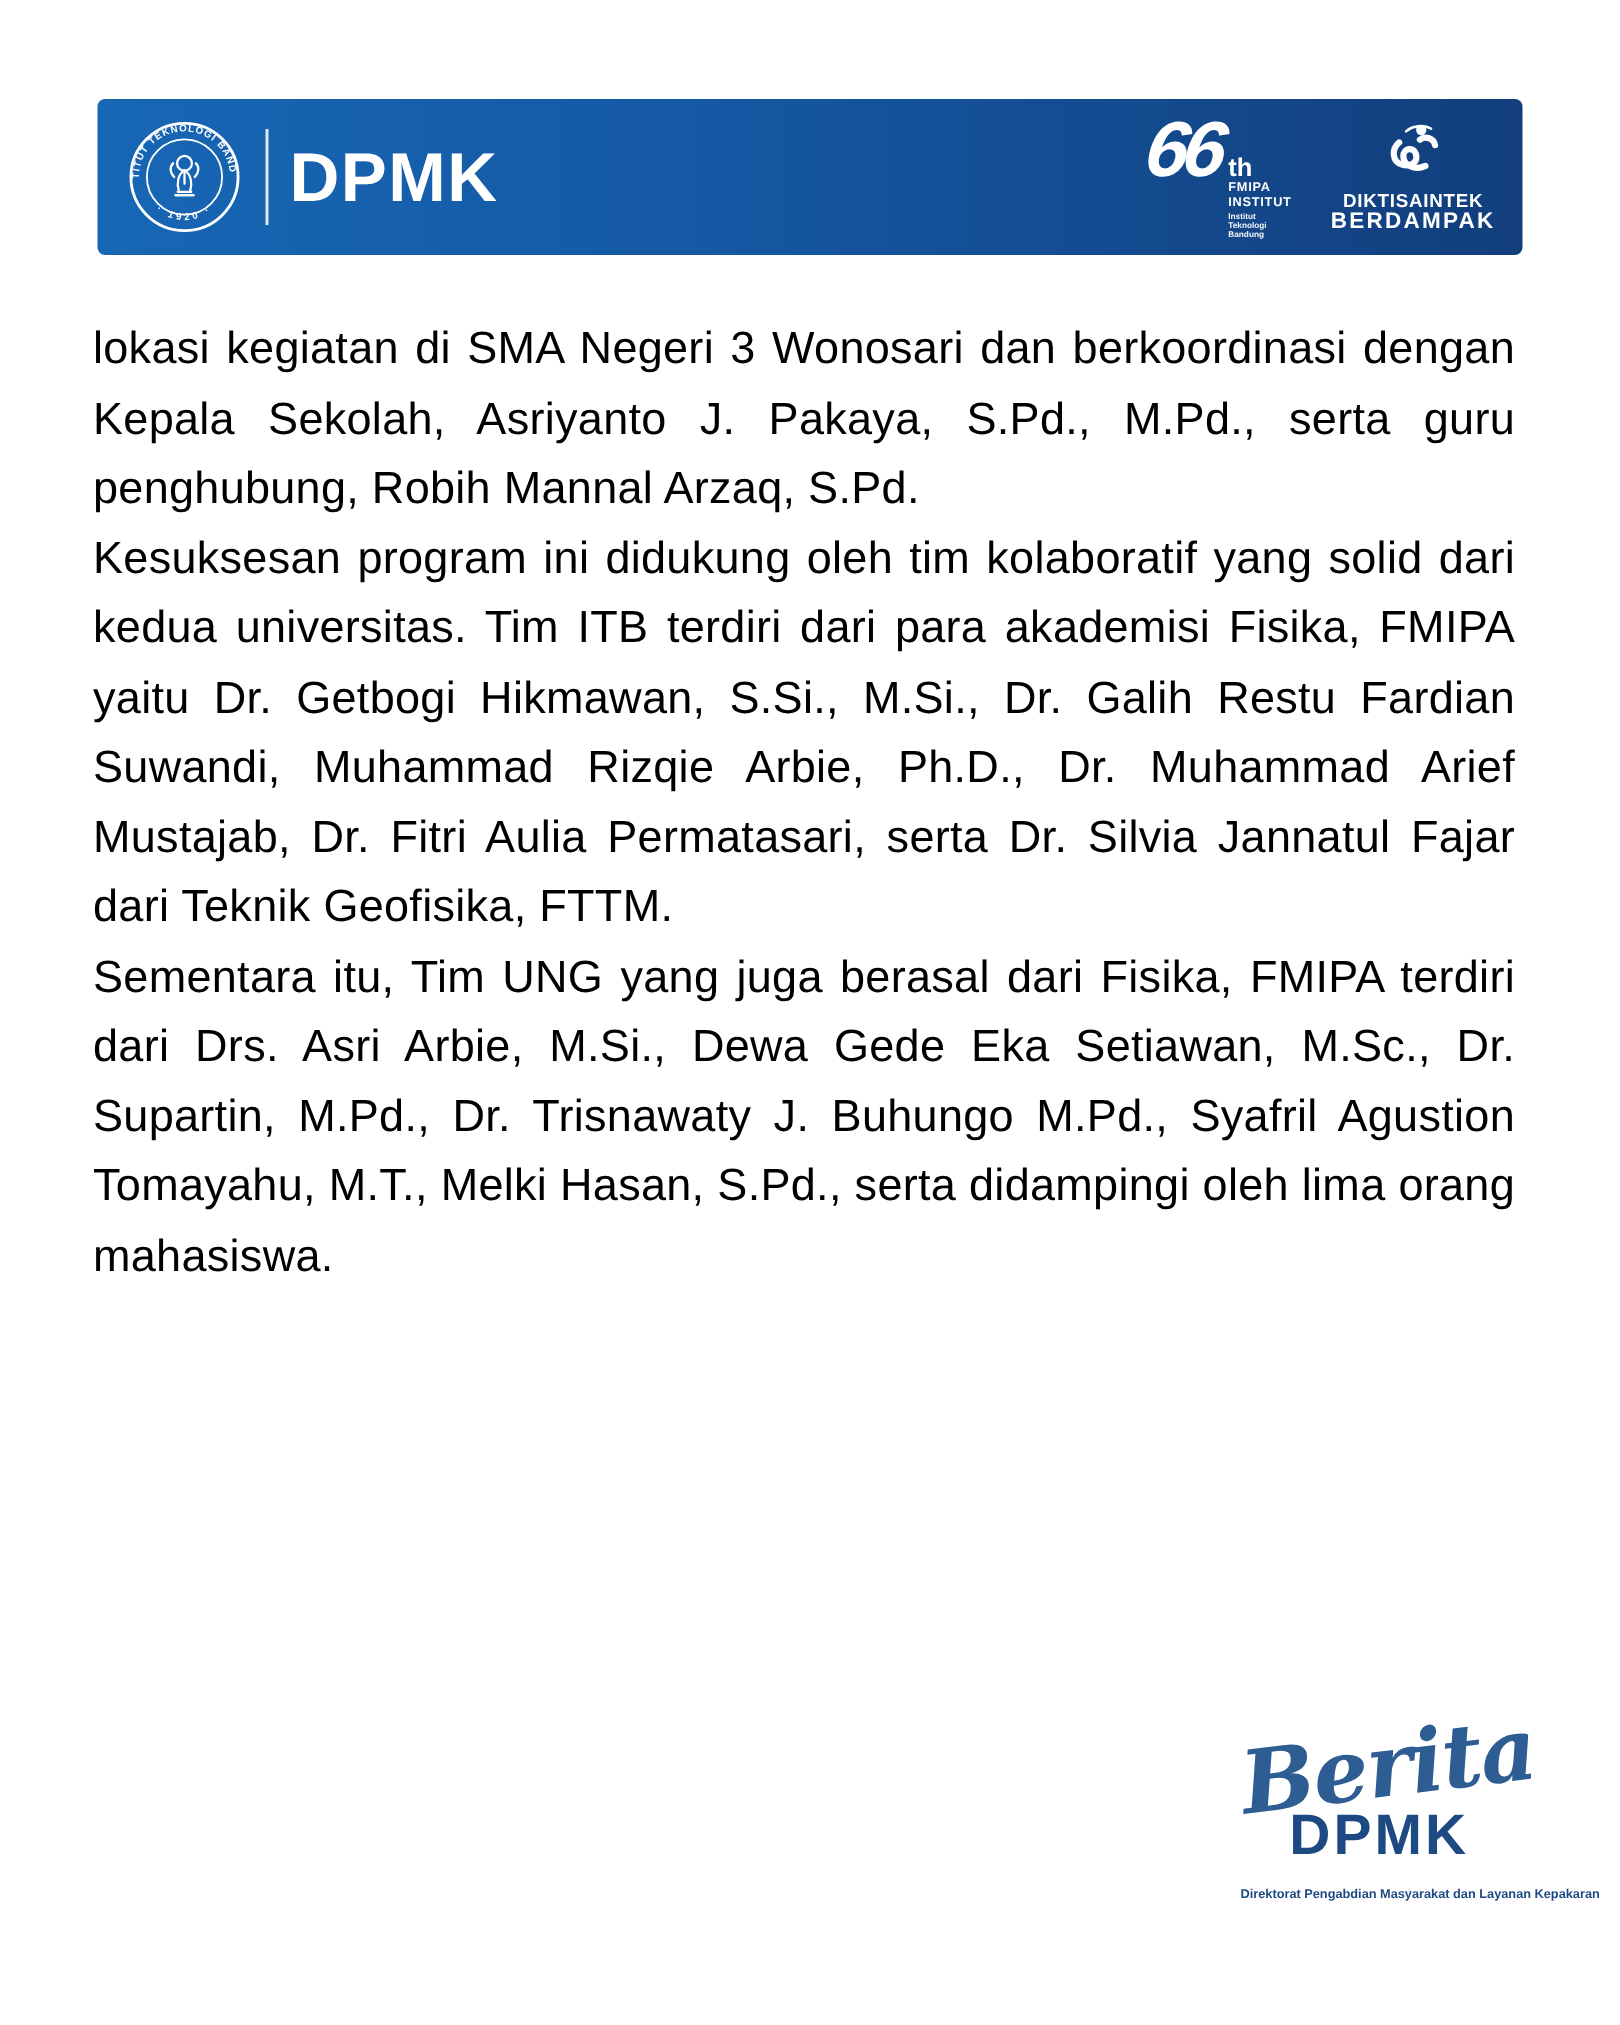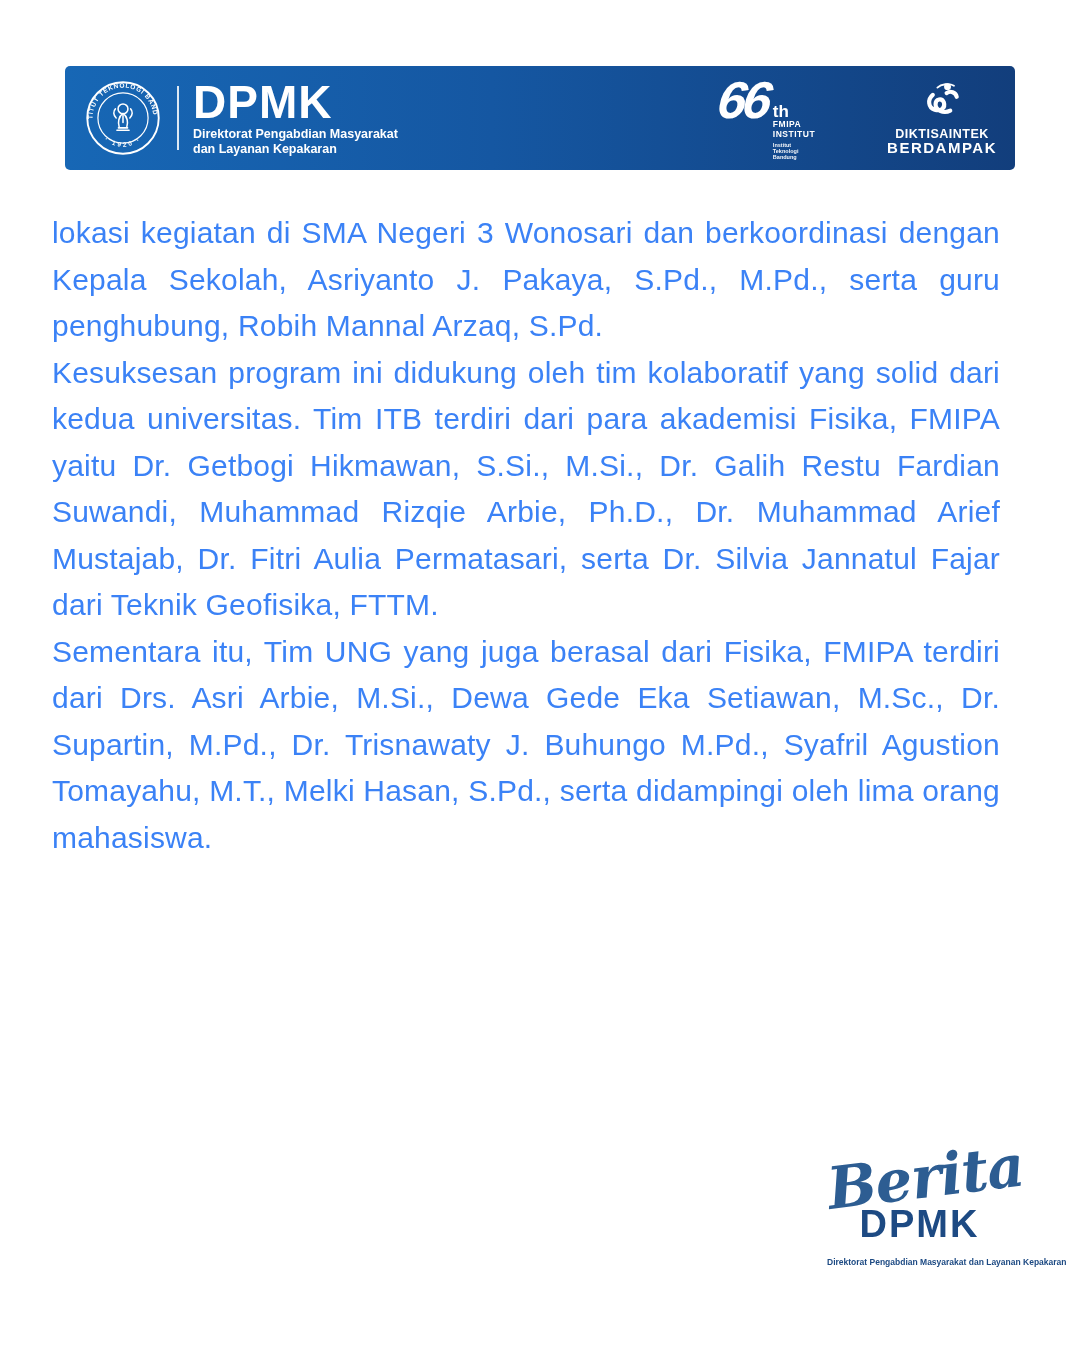--- a/index.html
+++ b/index.html
@@ -77,31 +77,31 @@
     font-style: italic;
     line-height: 48px;
     letter-spacing: -4px;
     transform: skewX(-8deg);
   }
   .logo-66 .right-col { padding-top: 2px; }
   .logo-66 .th { font-size: 17px; font-weight: bold; line-height: 12px; margin-top: 28px; }
   .logo-66 .dies { font-size: 8.5px; font-weight: bold; line-height: 9.5px; letter-spacing: .5px; margin-top: 2px;}
   .logo-66 .micro { font-size: 5.5px; font-weight: bold; line-height: 6px; margin-top: 3px; opacity: .95; }
   
-  .logo-dikti { text-align: center; margin-left: 46px; }
+  .logo-dikti { text-align: center; }
   .logo-dikti .fig { width: 46px; height: 44px; margin: 0 auto 2px auto; display: block; }
   .logo-dikti .t1 { font-size: 12.5px; font-weight: bold; letter-spacing: .5px; line-height: 14px; }
   .logo-dikti .t2 { font-size: 15px; font-weight: bold; letter-spacing: 1.5px; line-height: 14px; }
 
   
   .article {
     position: absolute;
-    left: 52px; top: 210px;
+    left: 62px; top: 210px;
     width: 948px;
-    color: #3b82f6;
+    color: #000000;
     font-size: 30px;
     line-height: 46.5px;
     letter-spacing: 0.2px;
   }
   .article p {
     text-align: justify;
     text-justify: inter-word;
   }
 
   
@@ -167,24 +167,20 @@
           <path d="M 44,63 h 12 M 42,66 h 16"></path>
           <path d="M 50,46 v 10"></path>
         </g>
       </svg>
     </div>
 
     <div class="header-divider"></div>
 
     <div class="dpmk-block">
       <div class="dpmk-title">DPMK</div>
-      <div class="dpmk-sub">
-        <div>Direktorat Pengabdian Masyarakat</div>
-        <div>dan Layanan Kepakaran</div>
-      </div>
     </div>
 
     <div class="header-right">
 
 
       <div class="logo-66">
         <div class="num">66</div>
         <div class="right-col">
           <div class="th">th</div>
           <div class="dies">

